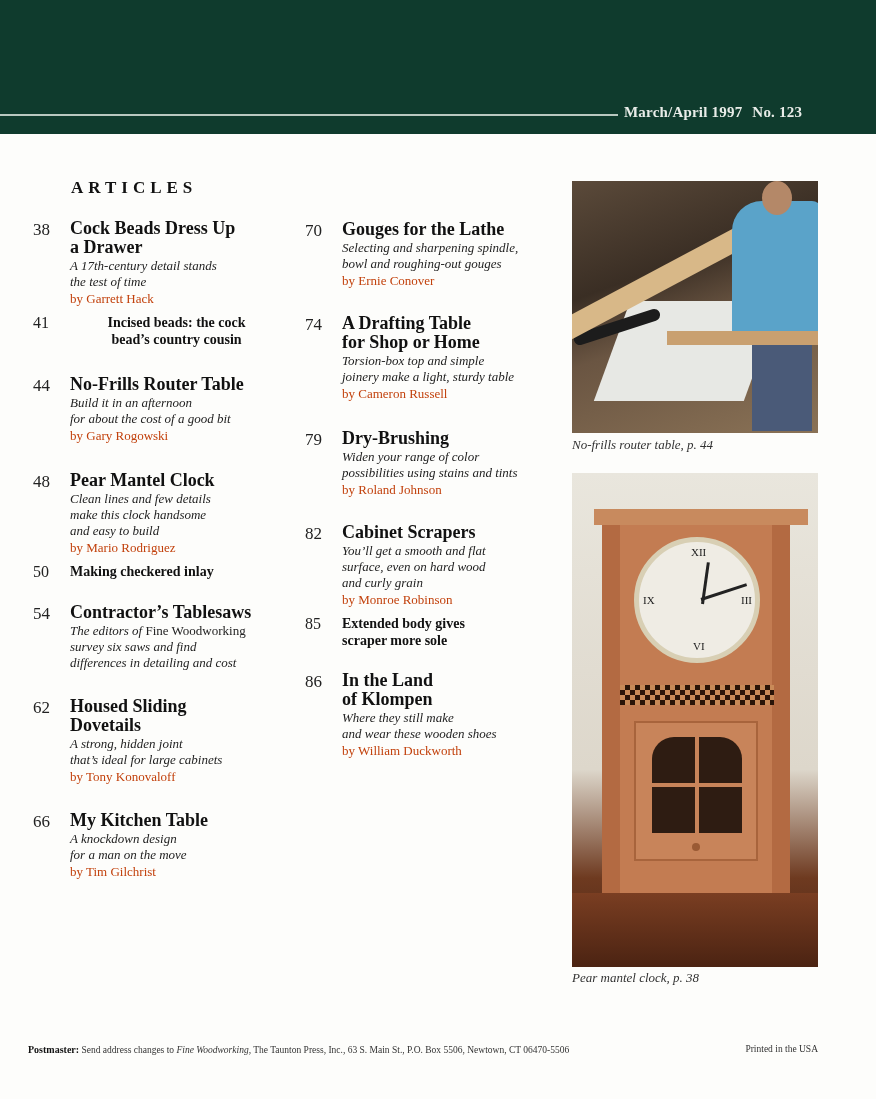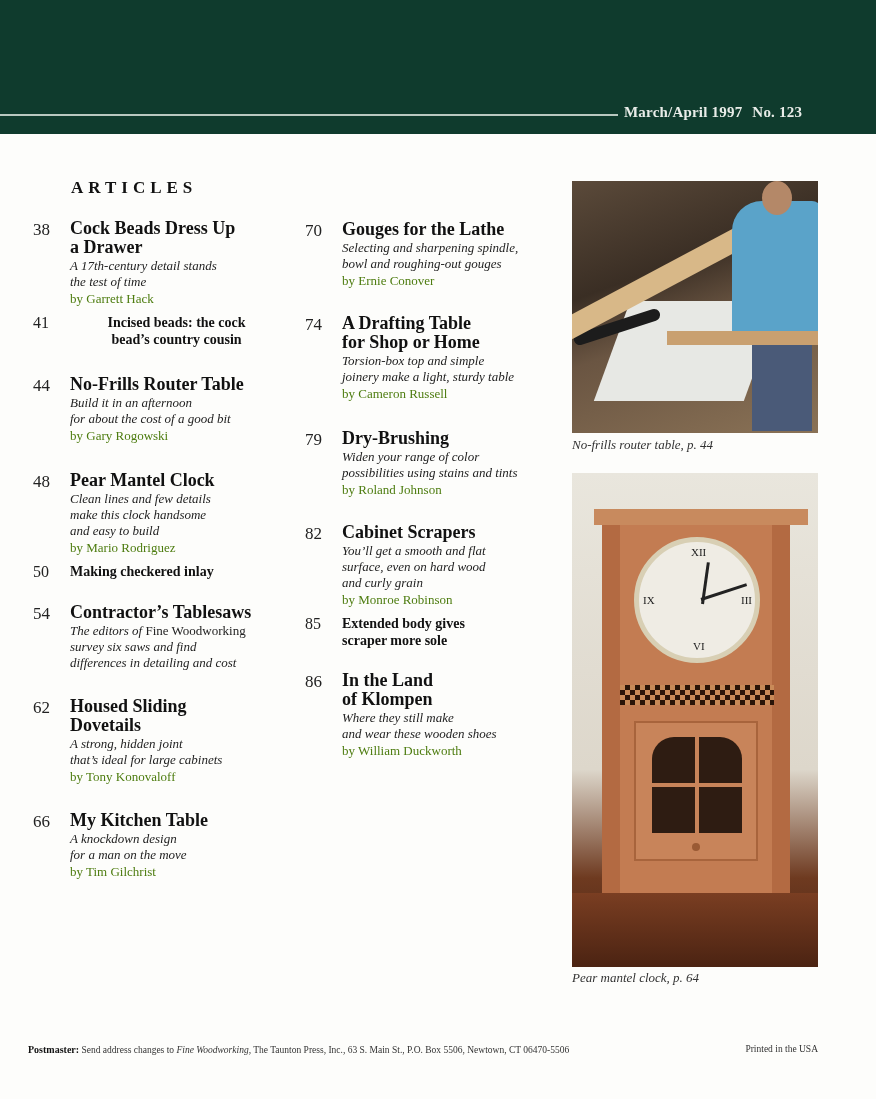--- a/index.html
+++ b/index.html
@@ -44,21 +44,21 @@
   }
   .entry.sub .title { font-size: 14px; line-height: 17px; }
   .entry.sub .pg { font-size: 16px; top: 0; }
   .entry .deck {
     font-family: "Liberation Serif", serif; font-style: italic;
     font-size: 13px; line-height: 16px; color: #222; margin-top: 1px;
   }
   .entry .deck .roman { font-style: normal; }
   .entry .byline {
     font-family: "Liberation Serif", serif; font-size: 13px;
-    line-height: 17px; color: #4d7c0f;
+    line-height: 17px; color: #c2410c;
   }
 
   .photo {
     position: absolute; overflow: hidden;
   }
   .photo.router { left: 572px; top: 181px; width: 246px; height: 252px;
     background: linear-gradient(160deg, #5b4a3a 0%, #3a2e24 35%, #6a5542 55%, #8a7256 100%); }
   .photo.clock { left: 572px; top: 473px; width: 246px; height: 494px;
     background: linear-gradient(180deg, #e9e6dd 0%, #ddd7cb 60%, #6e3a20 82%, #4a2414 100%); }
 
@@ -323,18 +323,18 @@
     <div class="c-hand-h"></div>
     <div class="c-hand-m"></div>
   </div>
   <div class="c-checker"></div>
   <div class="c-door">
     <div class="c-glass"></div>
     <div class="c-knob"></div>
   </div>
   <div class="c-shelf"></div>
 </div>
-<div class="caption clock">Pear mantel clock, p. 64</div>
+<div class="caption clock">Pear mantel clock, p. 38</div>
 
 <div class="footer">
   <span class="pm-label">Postmaster:</span><span> Send address changes to </span><em>Fine Woodworking</em><span>, The Taunton Press, Inc., 63 S. Main St., P.O. Box 5506, Newtown, CT 06470-5506</span>
   <span class="printed">Printed in the USA</span>
 </div>
 
 </body></html>

